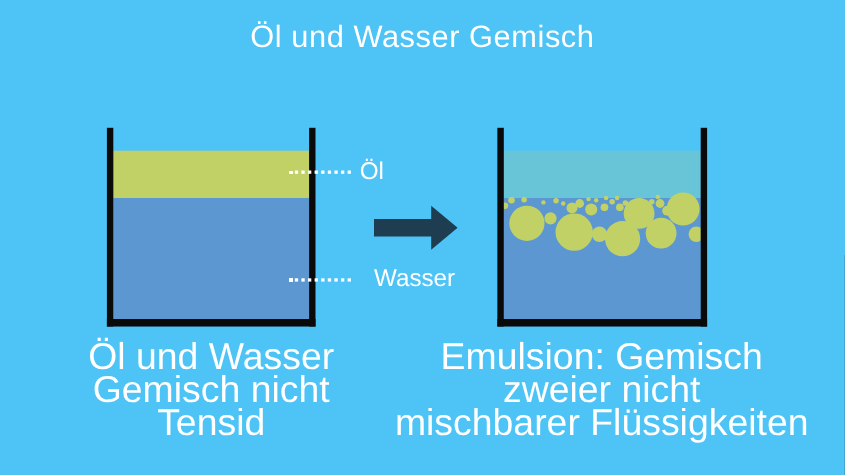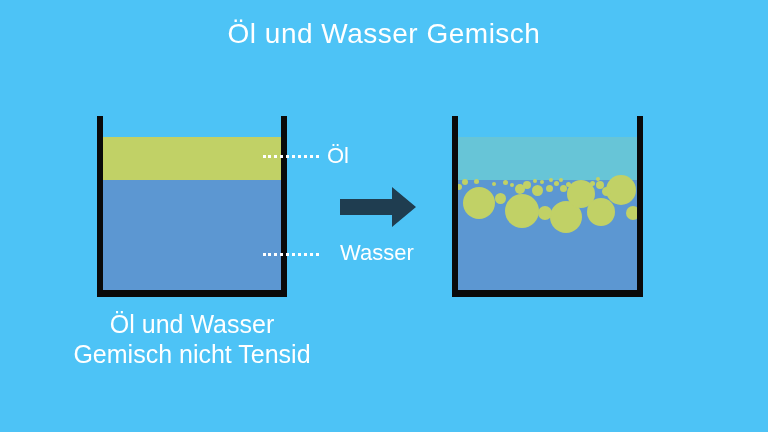--- a/index.html
+++ b/index.html
@@ -33,21 +33,21 @@
   
   .leader{position:absolute; width:56px; height:0; border-top:3px dotted var(--text); z-index:5;}
   .leader-oil{left:263px; top:155px;}
   .leader-water{left:263px; top:253px;}
   .layer-label{position:absolute; font-size:22px; z-index:5;}
   .label-oil{left:327px; top:143px;text-align:right;}
   .label-water{left:329px; top:240px;margin-left:11px;}
   
   .arrow{position:absolute; left:338px; top:184px; width:80px; height:46px;}
   
-  .caption{position:absolute; top:309px; text-align:center; font-size:25px; line-height:30px;}
+  .caption{position:absolute; top:309px; text-align:center; font-size:34px; line-height:30px;}
   .caption-left{left:42px; width:300px;}
   .caption-right{left:347px; width:400px;}
 </style>
 </head>
 <body>
 
 <div class="stage">
 
   <div class="title">Öl und Wasser Gemisch</div>
 
@@ -105,14 +105,18 @@
       </div>
     <div class="wall wall-l"></div>
     <div class="wall wall-r"></div>
     <div class="wall wall-b"></div>
   </div>
 
   <div class="caption caption-left">
     <div>Öl und Wasser</div>
     <div>Gemisch nicht Tensid</div>
   </div>
+  <div class="caption caption-right">
+    <div>Emulsion: Gemisch zweier nicht</div>
+    <div>mischbarer Flüssigkeiten</div>
+  </div>
 
 </div>
 
 </body></html>

